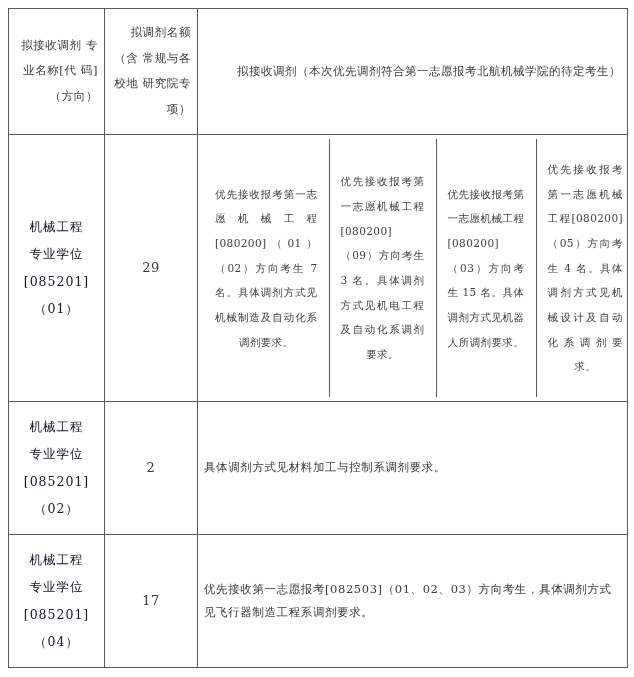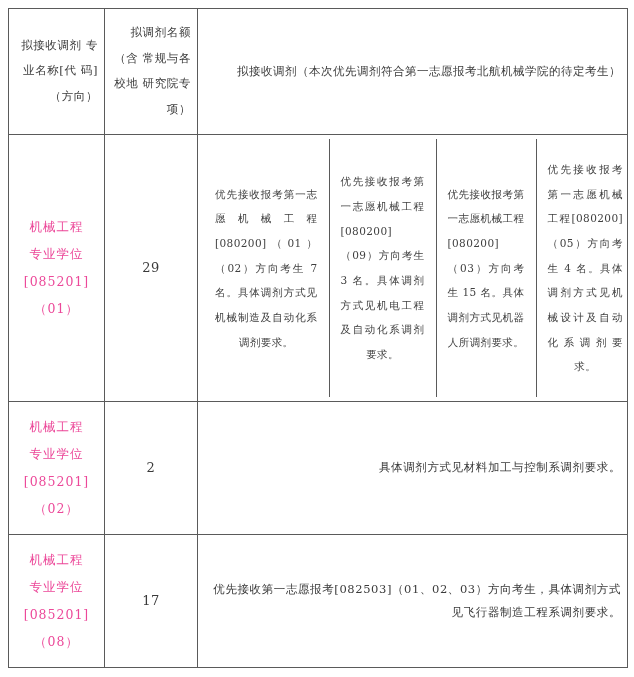--- a/index.html
+++ b/index.html
@@ -56,34 +56,34 @@
     font-size: 11.5px;
     line-height: 1.8;
     letter-spacing: 0.5px;
   }
 
   .major-cell {
     text-align: center;
     font-size: 12.5px;
     line-height: 2.2;
     letter-spacing: 1px;
-    color: #ec4899;
+    color: #0f172a;
   }
   .major-cell .ln { display: block; white-space: nowrap; }
 
   .quota-cell {
     text-align: center;
     font-size: 13px;
     color: #3a3a3a;
     letter-spacing: 0.5px;
     margin-left: 6px;
   }
 
   .method-cell {
-    text-align: right;
+    text-align: left;
     font-size: 11.5px;
     line-height: 2.0;
     letter-spacing: 0.6px;
     color: #3a3a3a;
   }
 
   
   td.split-host {
     padding: 0;
     vertical-align: top;
@@ -179,20 +179,20 @@
         </td>
         <td class="quota-cell">2</td>
         <td class="method-cell">具体调剂方式见材料加工与控制系调剂要求。</td>
       </tr>
 
       <tr>
         <td class="major-cell">
           <span class="ln">机械工程</span>
           <span class="ln">专业学位</span>
           <span class="ln">[085201]</span>
-          <span class="ln">（08）</span>
+          <span class="ln">（04）</span>
         </td>
         <td class="quota-cell">17</td>
         <td class="method-cell">优先接收第一志愿报考[082503]（01、02、03）方向考生，具体调剂方式见飞行器制造工程系调剂要求。</td>
       </tr>
     </tbody>
   </table>
 </div>
 
 </body></html>

